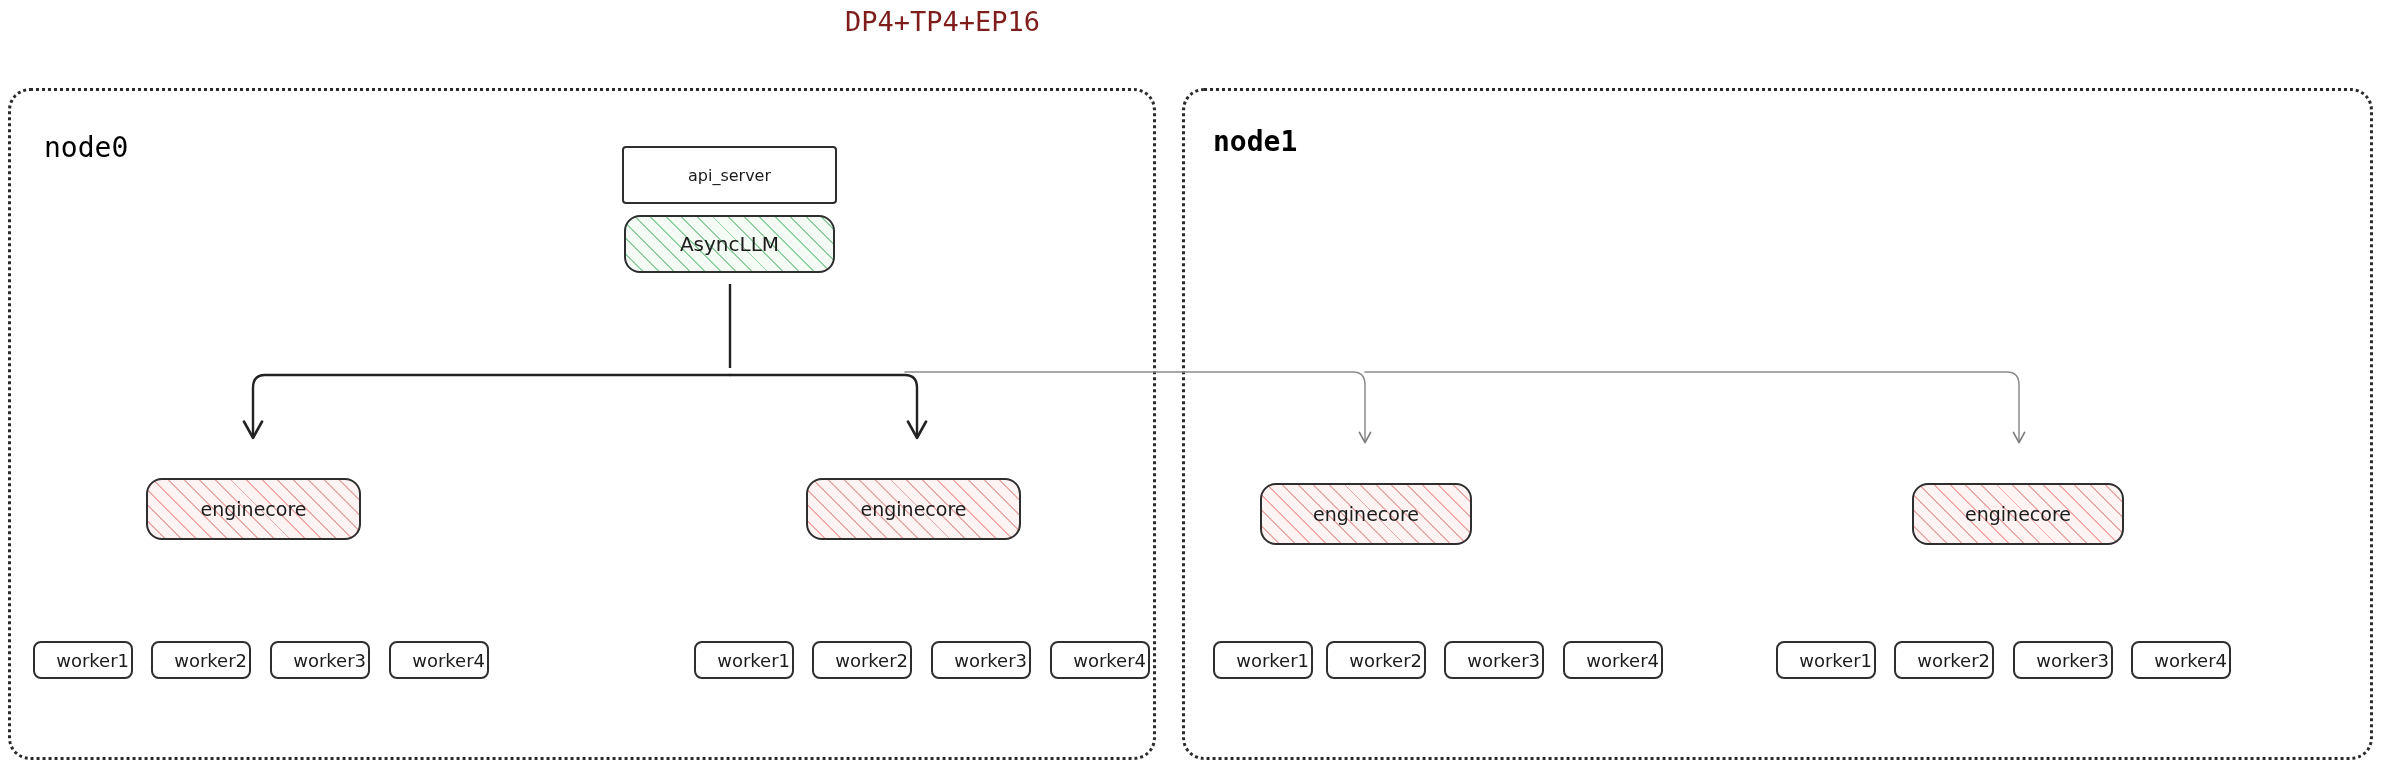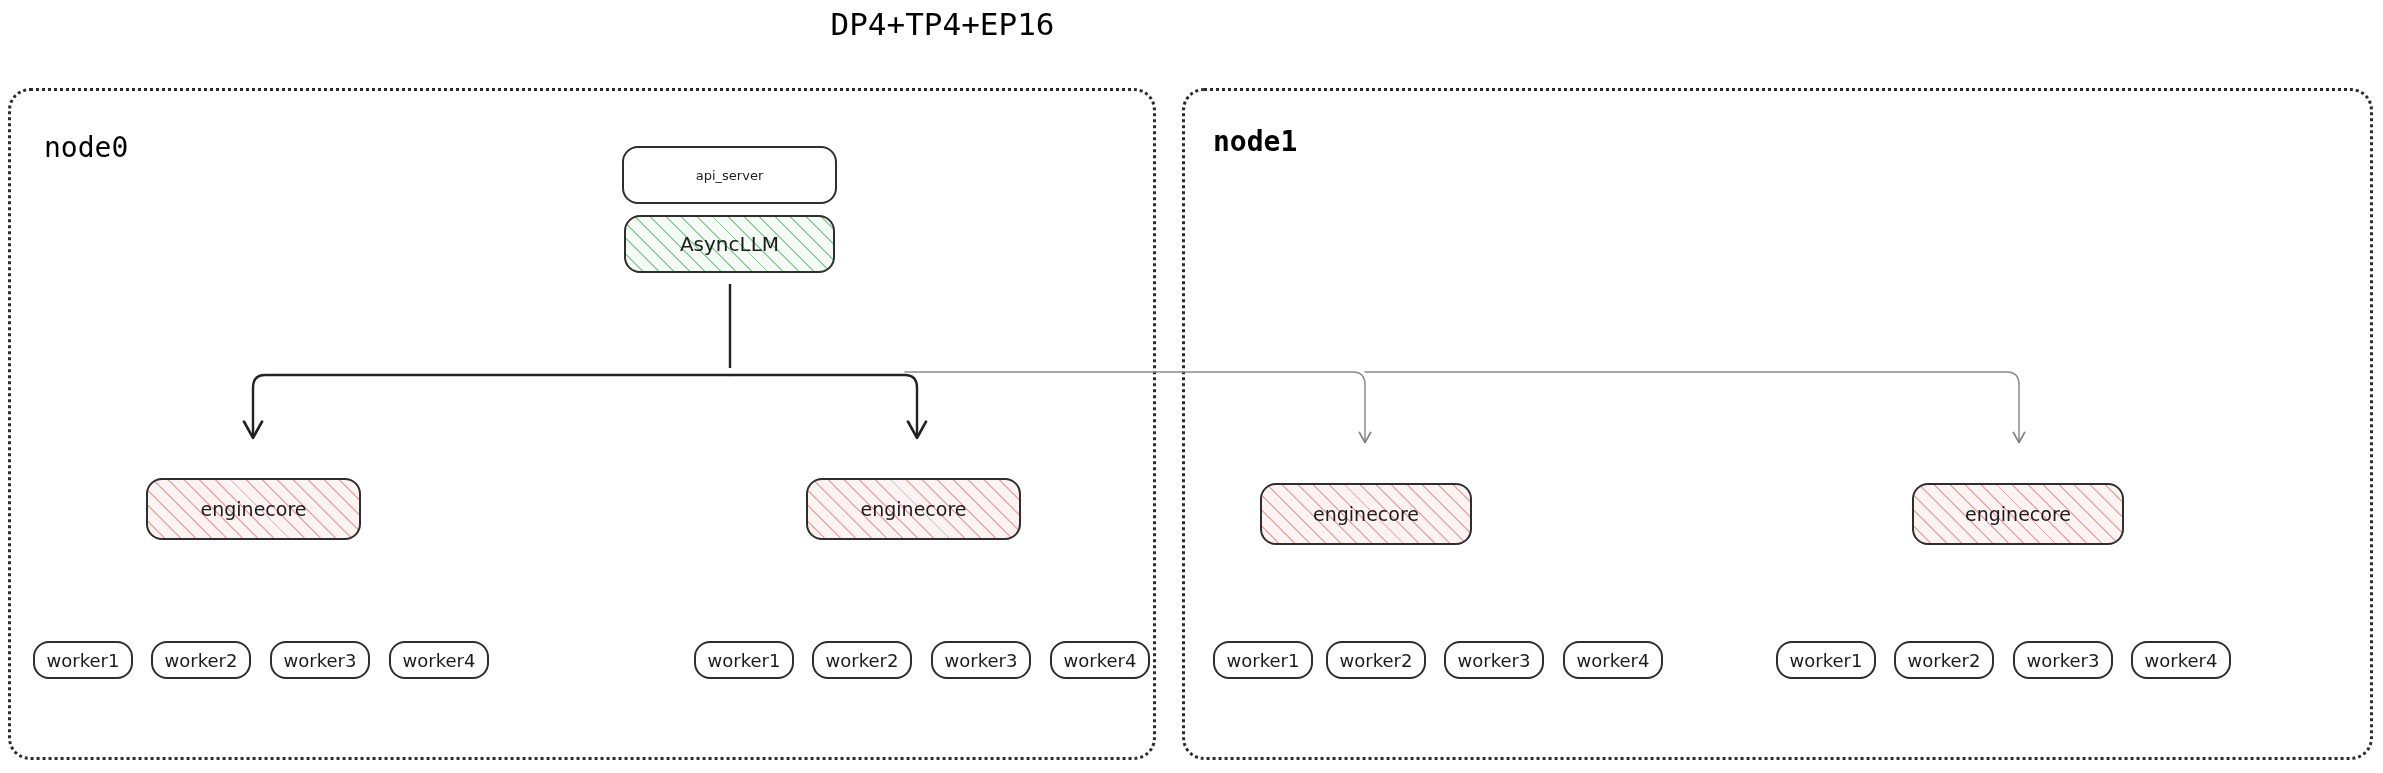--- a/index.html
+++ b/index.html
@@ -23,22 +23,22 @@
   }
 
   
   .title {
     position: absolute;
     left: 0;
     top: 6px;
     width: 1885px;
     text-align: center;
     font-family: "DejaVu Sans Mono", monospace;
-    font-size: 31px;
-    color: #000000;
+    font-size: 27px;
+    color: #7f1d1d;
     letter-spacing: 0px;
   }
 
   
   .node-box {
     position: absolute;
     border: 3px dotted #2b2b2b;
     border-radius: 22px;
     box-sizing: border-box;
     background: transparent;
@@ -68,22 +68,22 @@
     display: flex;
     align-items: center;
     justify-content: center;
     font-size: 19px;
     color: #1b1b1b;
     background: #ffffff;
     overflow: hidden;
   }
 
   .box-api {
-    border-radius: 16px;
-    font-size: 13px;
+    border-radius: 4px;
+    font-size: 16px;
   }
 
   .box-async {
     border-radius: 16px;
     font-size: 20px;
     background-color: #f4fbf5;
     background-image: repeating-linear-gradient(
       45deg,
       rgba(60, 170, 90, 0.55) 0px,
       rgba(60, 170, 90, 0.55) 1.4px,
@@ -101,24 +101,25 @@
       45deg,
       rgba(226, 110, 110, 0.55) 0px,
       rgba(226, 110, 110, 0.55) 1.4px,
       rgba(255, 255, 255, 0) 1.4px,
       rgba(255, 255, 255, 0) 11px
     );
     margin-top: 21px;
   }
 
   .box-worker {
-    border-radius: 16px;
+    border-radius: 8px;
     border-width: 2.4px;
     font-size: 18px;
     background: #ffffff;
+    justify-content: flex-end;
   }
 
   .boxlabel {
     position: relative;
     z-index: 2;
     background: transparent;
     padding: 0 2px;
     white-space: nowrap;
   }
 </style>

